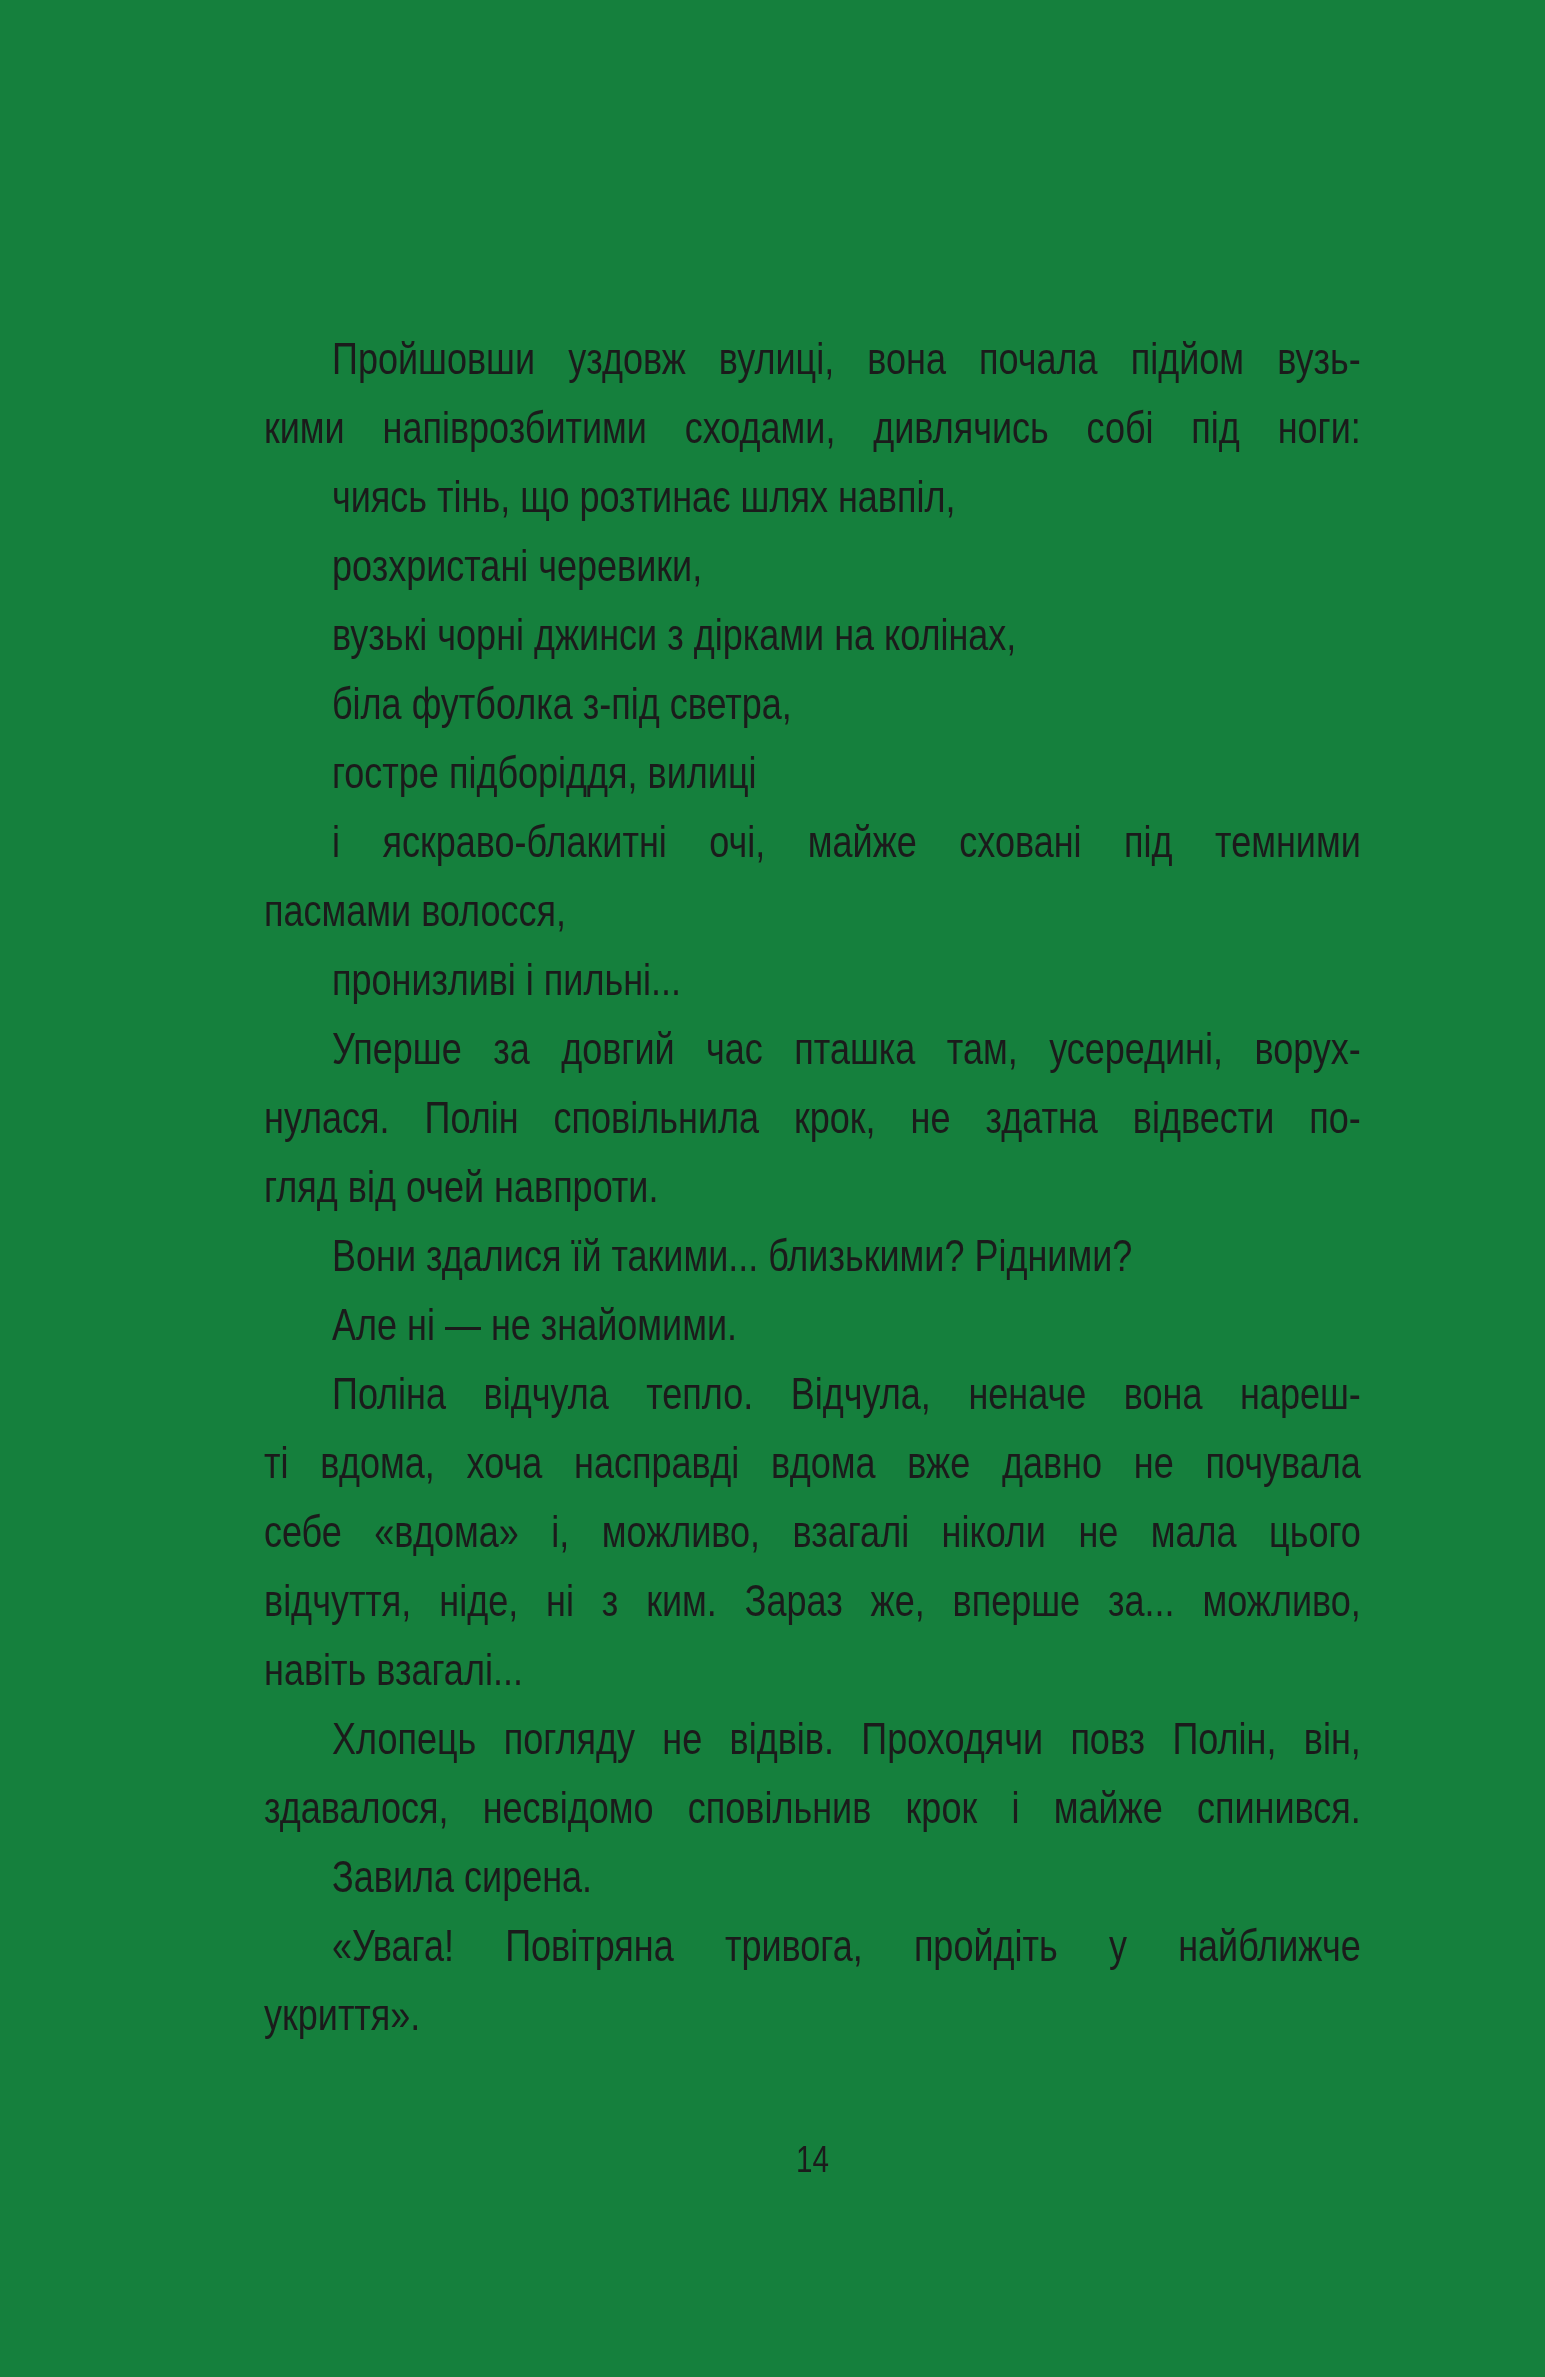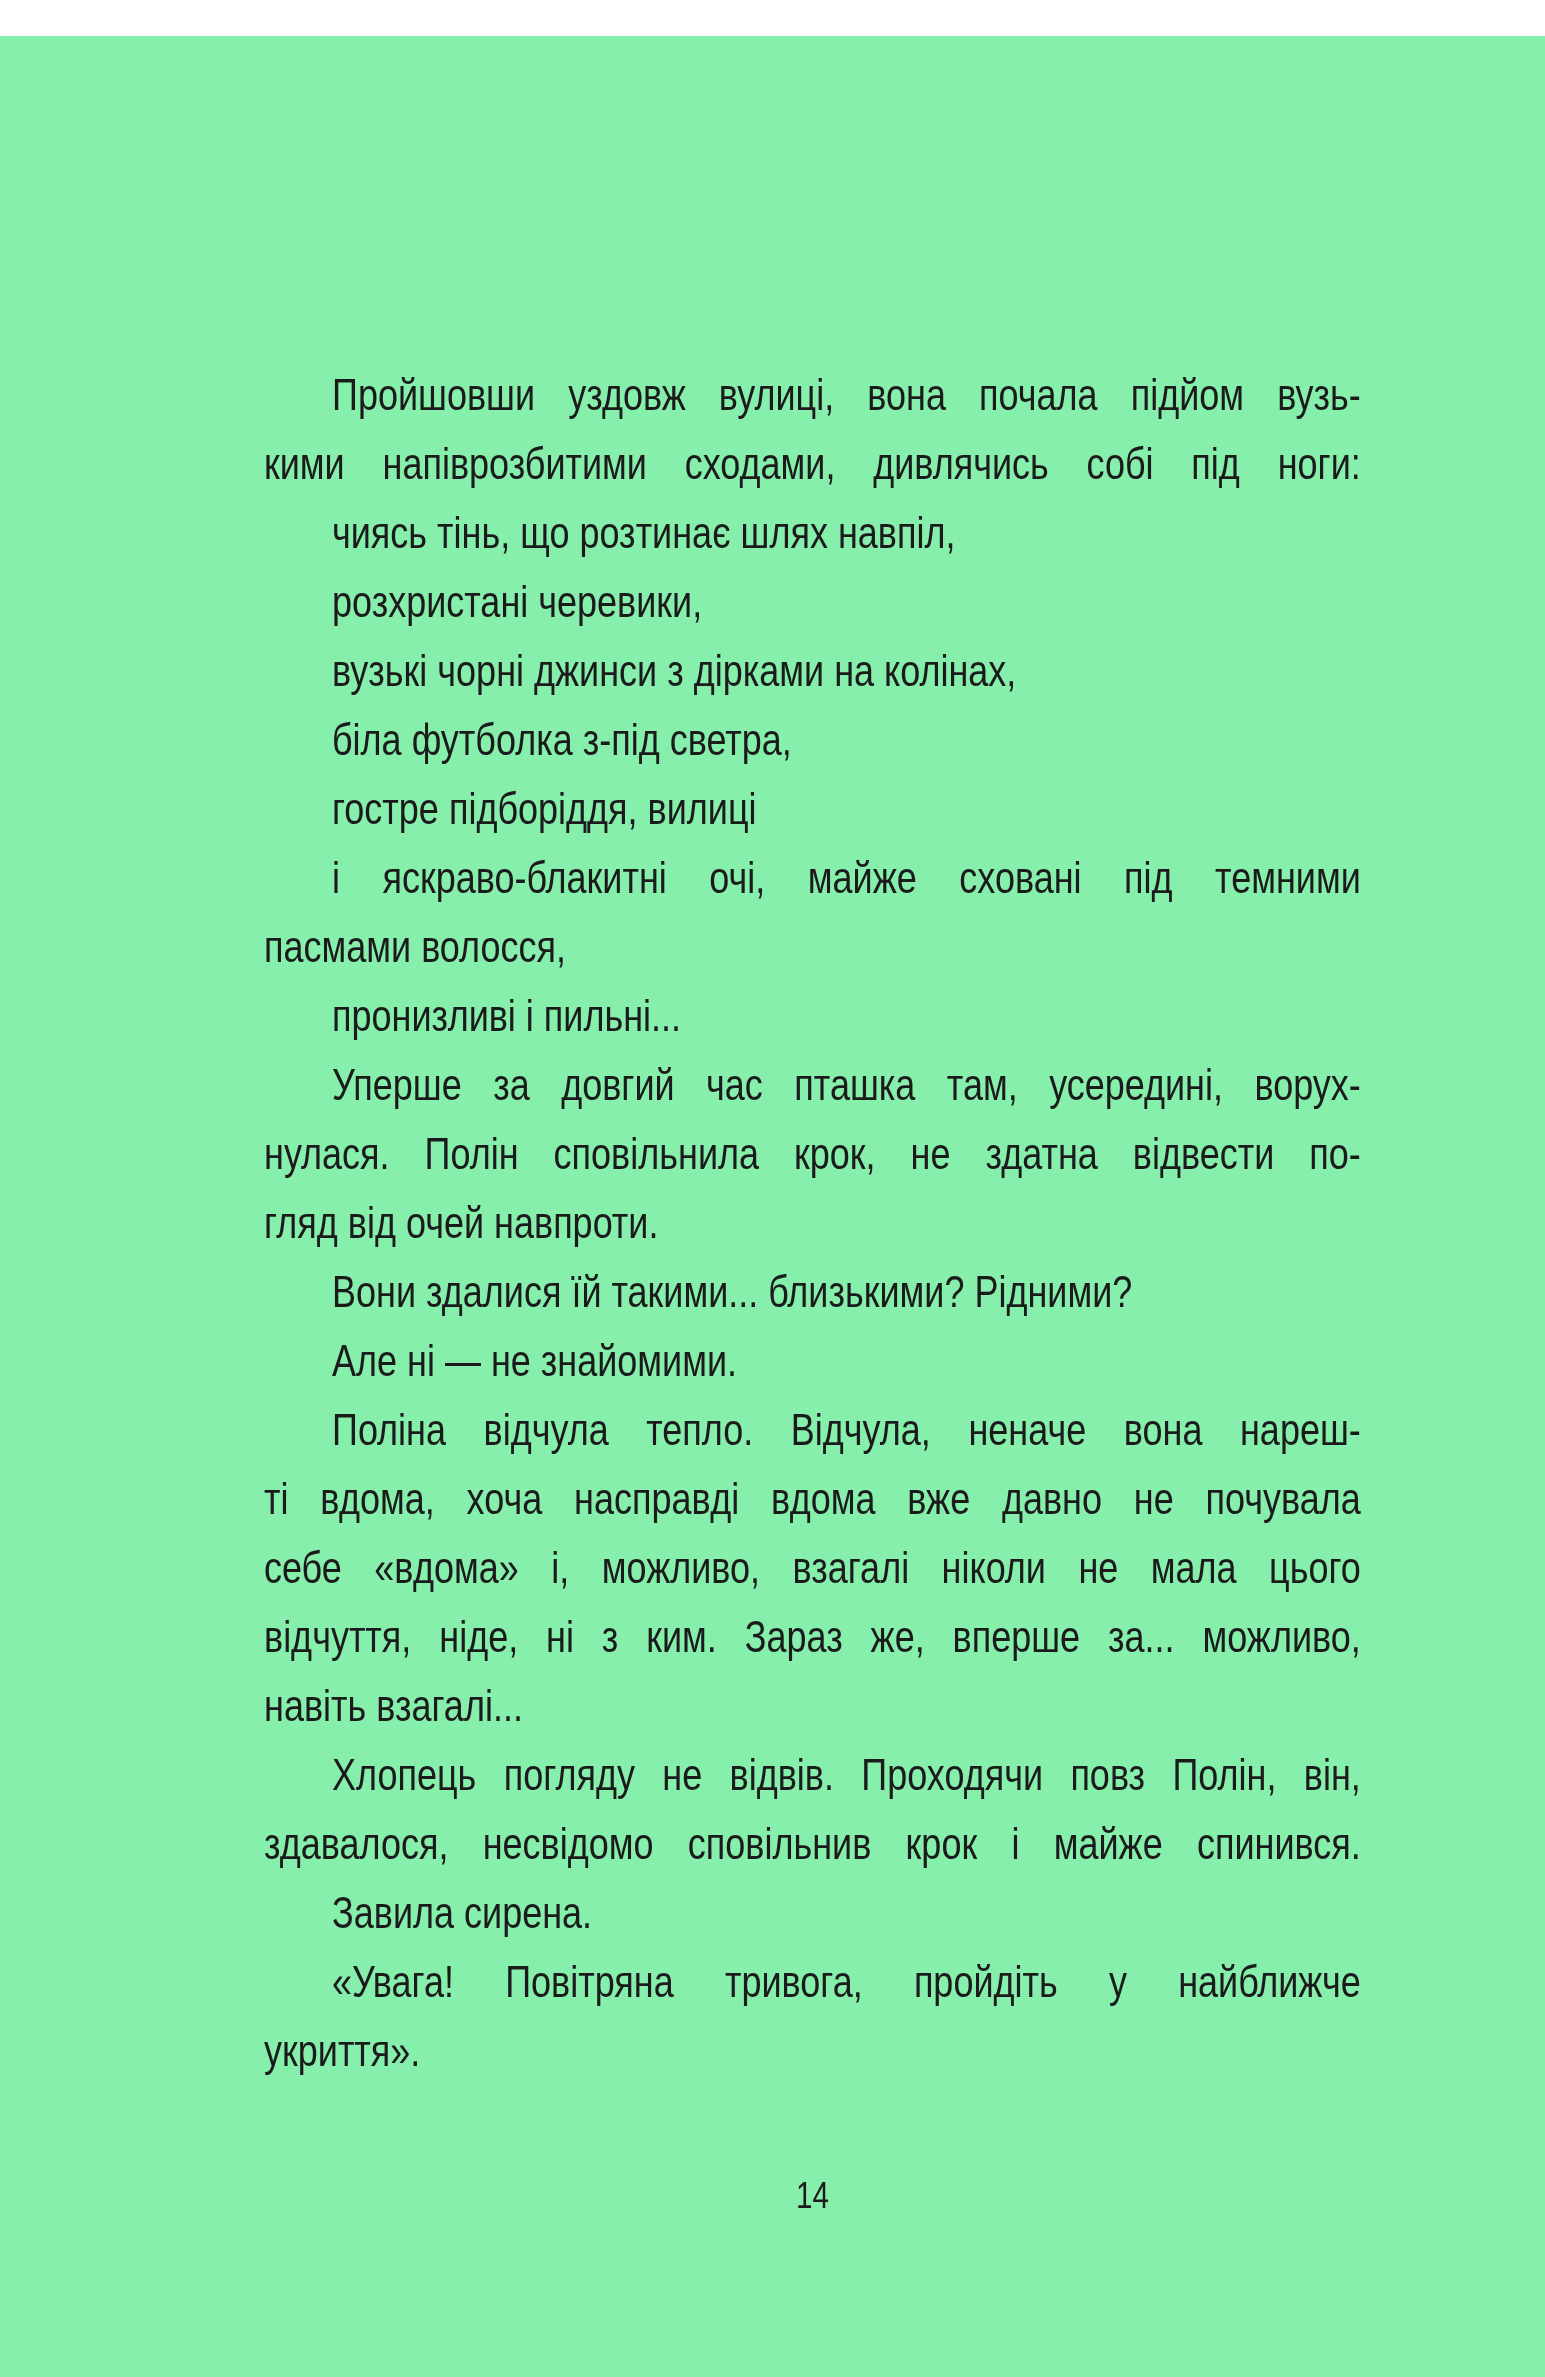--- a/index.html
+++ b/index.html
@@ -8,22 +8,21 @@
     height: 2377px;
     background: #ffffff;
     position: relative;
     font-family: "Liberation Sans", "DejaVu Sans", sans-serif;
     color: #1b1b1b;
     overflow: hidden;
   }
   .page {
     position: absolute;
     inset: 0;
-    background: #86efac;
-    margin-top: 36px;
+    background: #15803d;
   }
   
   .textblock {
     position: absolute;
     left: 264px;
     top: 324px;
     width: 1371px;              
     transform: scaleX(0.8);
     transform-origin: left top;
     font-size: 45px;

